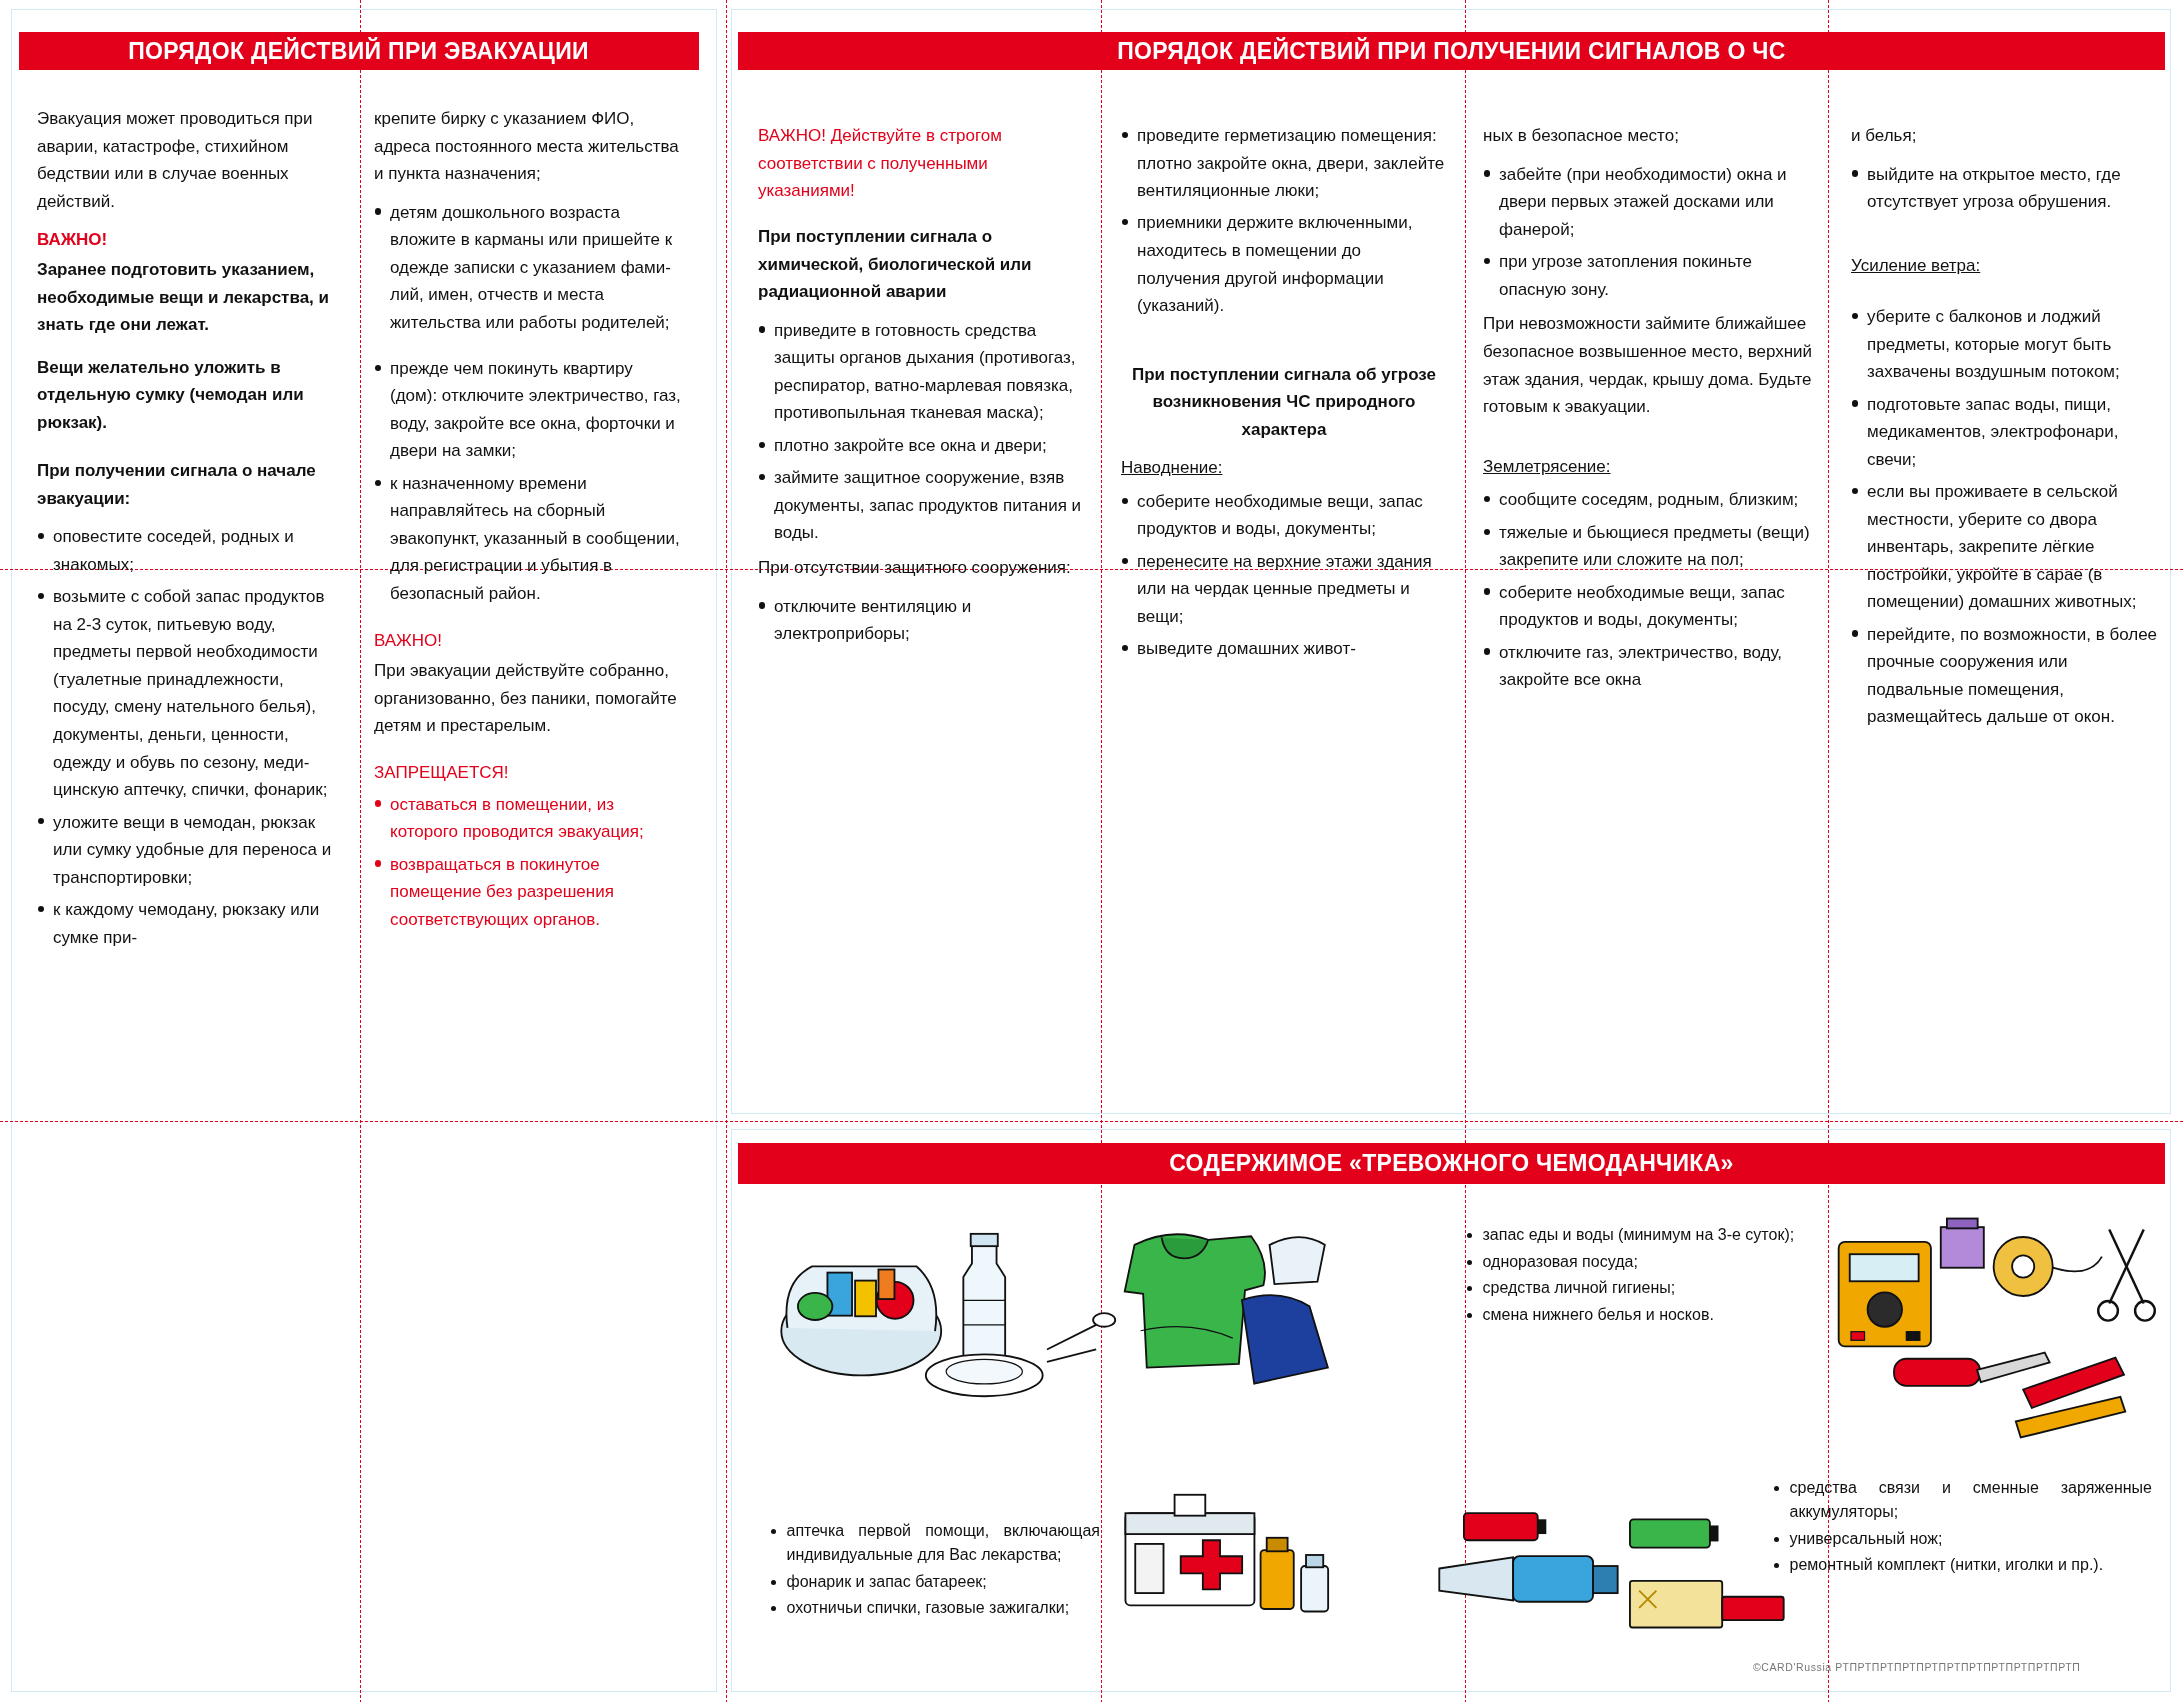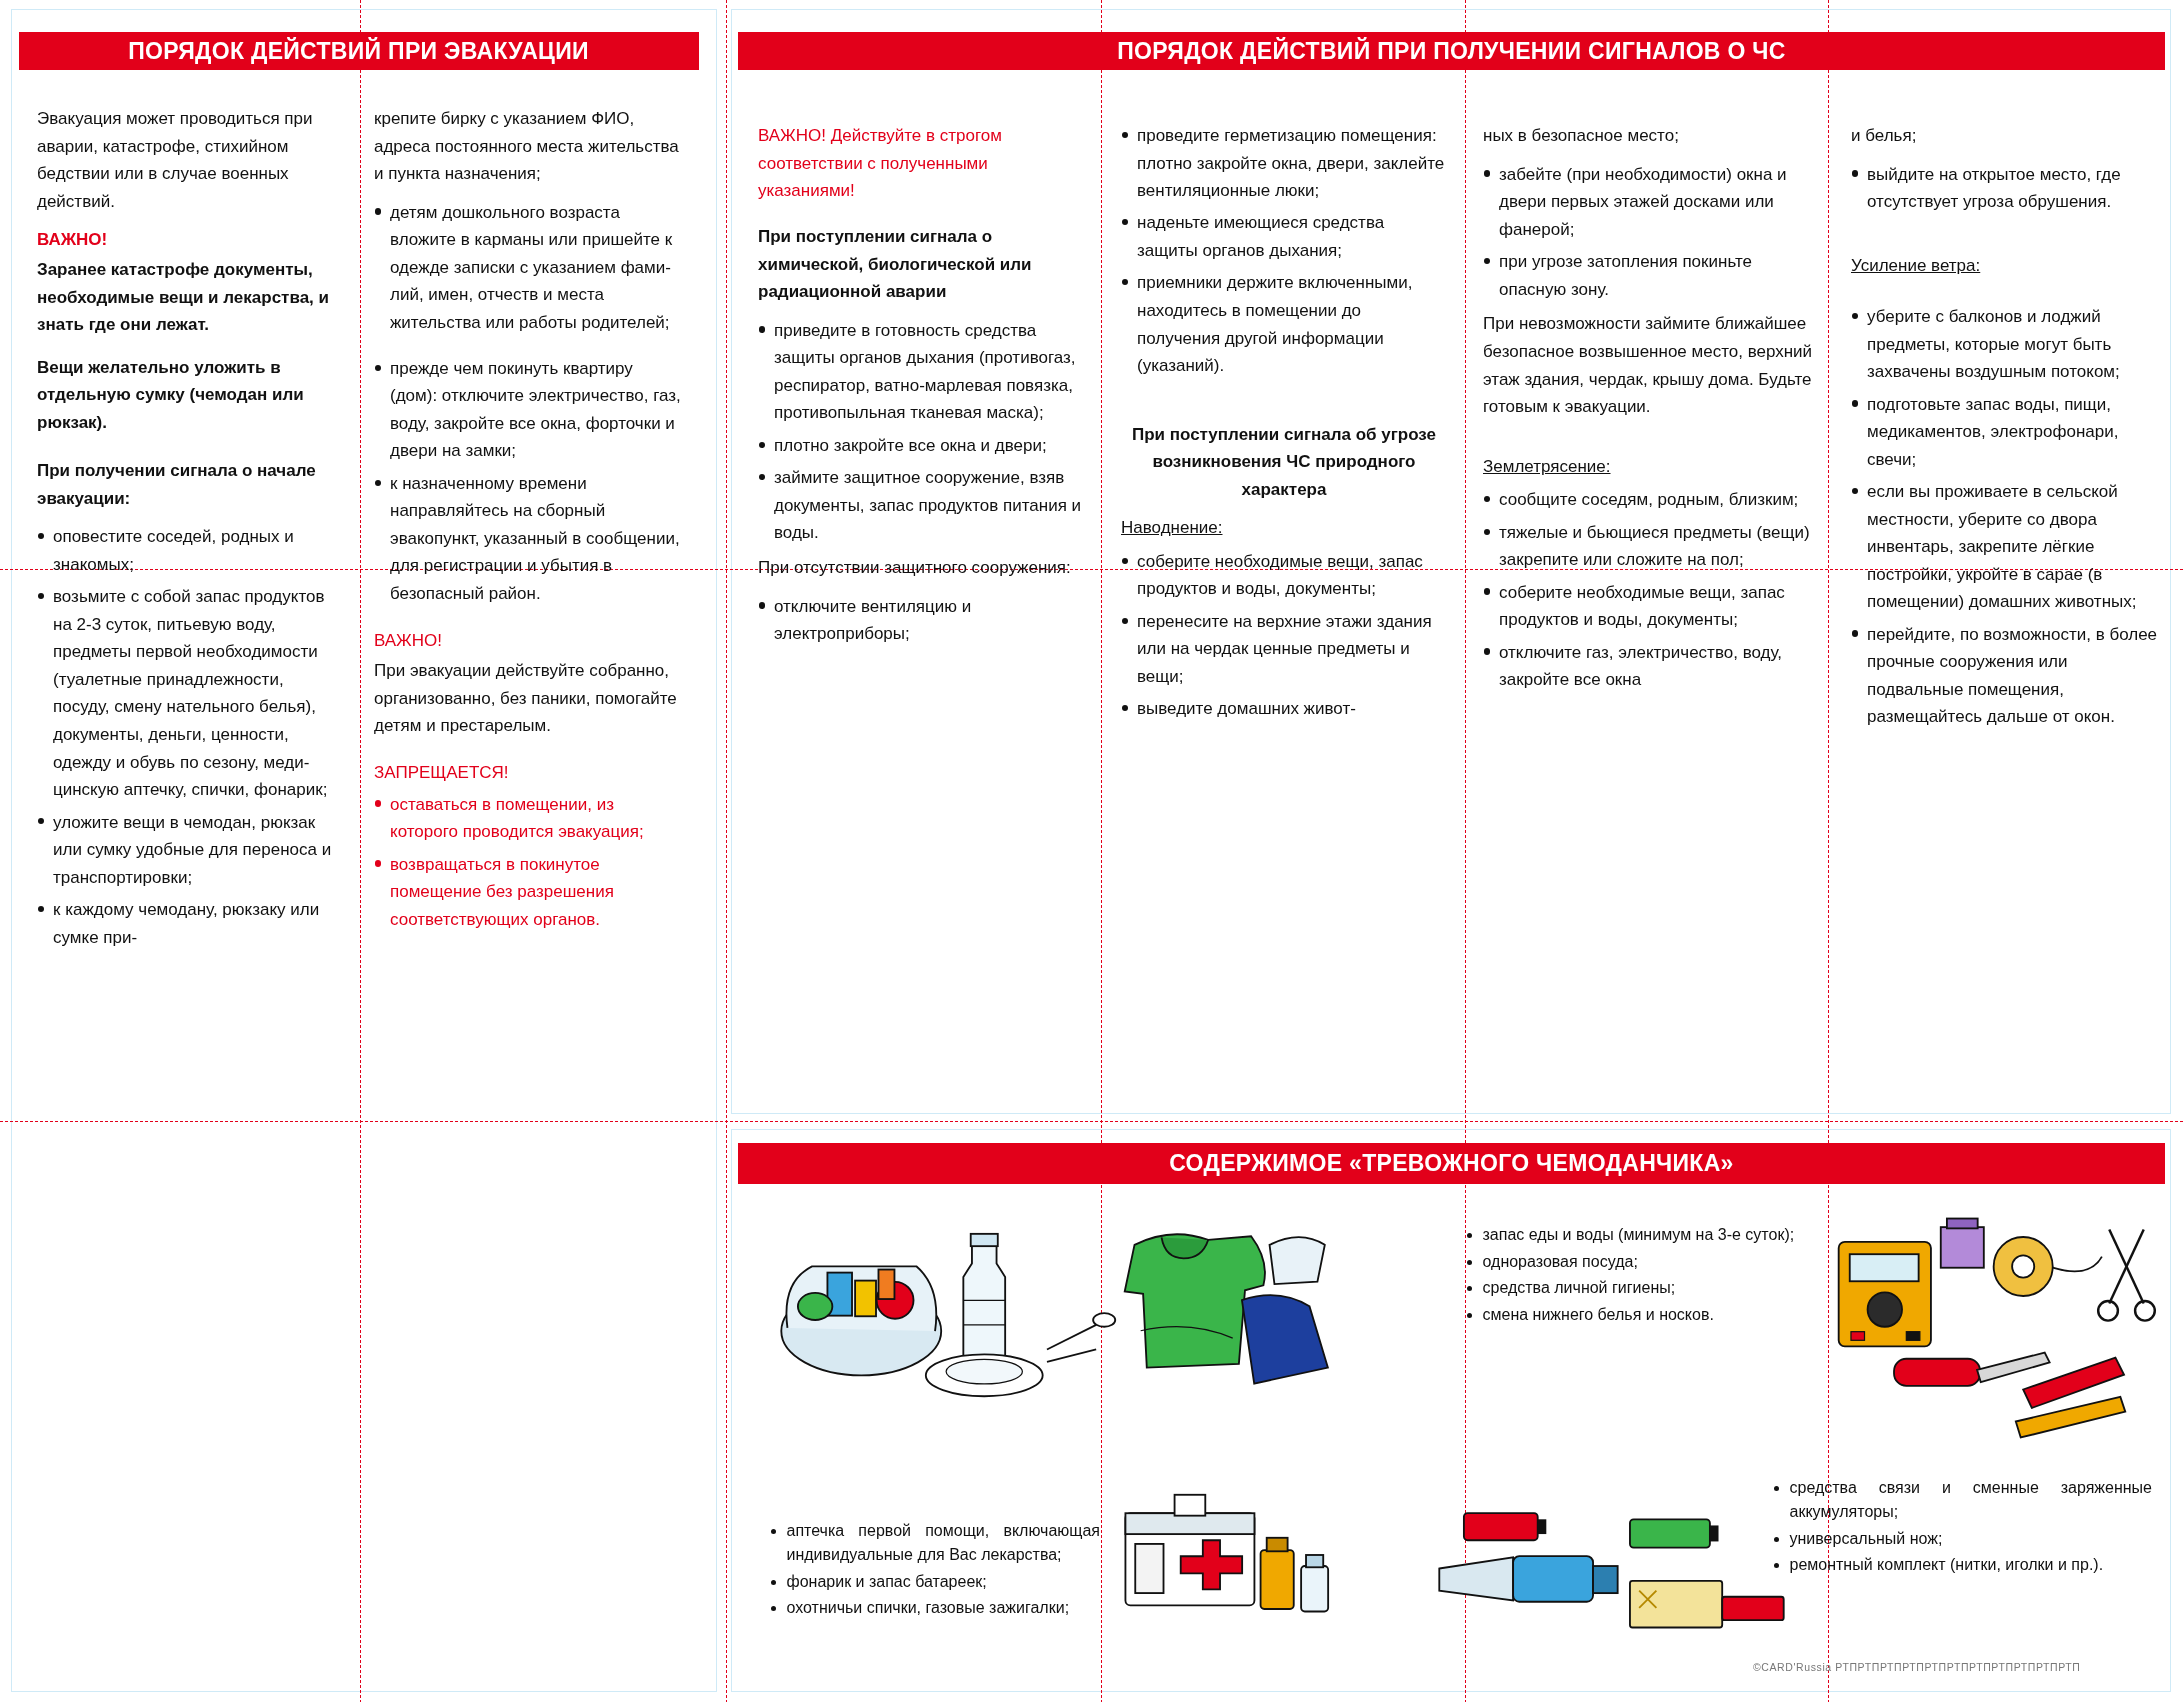--- a/index.html
+++ b/index.html
@@ -101,21 +101,21 @@
   <div class="hdash" style="top:569px;"></div>
   <div class="hdash" style="top:1121px;"></div>
 
   <div class="band hdr-left">ПОРЯДОК ДЕЙСТВИЙ ПРИ ЭВАКУАЦИИ</div>
   <div class="band hdr-right">ПОРЯДОК ДЕЙСТВИЙ ПРИ ПОЛУЧЕНИИ СИГНАЛОВ О ЧС</div>
   <div class="band hdr-bottom">СОДЕРЖИМОЕ «ТРЕВОЖНОГО ЧЕМОДАНЧИКА»</div>
 
   <div class="tcol col-text" id="c1">
     <p>Эвакуация может про­водиться при аварии, катастрофе, стихийном бедствии или в случае военных действий.</p>
     <p class="b red" style="margin-bottom:2.5px">ВАЖНО!</p>
-    <p class="b">Заранее катастрофе документы, необходи­мые вещи и лекарства, и знать где они лежат.</p>
+    <p class="b">Заранее подготовить указанием, необходи­мые вещи и лекарства, и знать где они лежат.</p>
     <p class="b" style="margin-top:15px">Вещи желательно уло­жить в отдельную сумку (чемодан или рюкзак).</p>
     <p class="b" style="margin-top:21px">При получении сигнала о начале эвакуации:</p>
     <div class="bullet">оповестите соседей, родных и знакомых;</div>
     <div class="bullet">возьмите с собой запас продуктов на 2-3 суток, питьевую воду, предметы первой необходимости (туалетные принадлежно­сти, посуду, смену натель­ного белья), документы, деньги, ценности, одежду и обувь по сезону, меди­цинскую аптечку, спички, фонарик;</div>
     <div class="bullet">уложите вещи в чемо­дан, рюкзак или сумку удобные для переноса и транспортировки;</div>
     <div class="bullet">к каждому чемодану, рюкзаку или сумке при-</div>
   </div>
 
   <div class="tcol col-text" id="c2">
     <p>крепите бирку с указанием ФИО, адреса постоянного места жительства и пункта назначения;</p>
@@ -136,21 +136,20 @@
     <p class="b" style="margin-top:18.5px">При поступлении сигнала о химической, биологиче­ской или радиационной аварии</p>
     <div class="bullet">приведите в готовность средства защиты органов дыхания (противогаз, ре­спиратор, ватно-марлевая повязка, противопыльная тканевая маска);</div>
     <div class="bullet">плотно закройте все окна и двери;</div>
     <div class="bullet">займите защитное соо­ружение, взяв документы, запас продуктов питания и воды.</div>
     <p style="margin-top:7.4px">При отсутствии защитного сооружения:</p>
     <div class="bullet">отключите вентиляцию и электроприборы;</div>
   </div>
 
   <div class="tcol col-text" id="c4">
     <div class="bullet">проведите герметизацию помещения: плотно закройте окна, двери, заклейте венти­ляционные люки;</div>
-    <div class="bullet">наденьте имеющиеся средства защиты органов дыхания;</div>
     <div class="bullet">приемники держите вклю­ченными, находитесь в поме­щении до получения другой информации (указаний).</div>
     <p class="b center" style="margin-top:41px">При поступлении сигнала об угрозе возникновения ЧС природного характера</p>
     <p class="u" style="margin-bottom:6.2px">Наводнение:</p>
     <div class="bullet">соберите необходимые вещи, запас продуктов и воды, документы;</div>
     <div class="bullet">перенесите на верхние этажи здания или на чердак ценные предметы и вещи;</div>
     <div class="bullet">выведите домашних живот-</div>
   </div>
 
   <div class="tcol col-text" id="c5">
     <p>ных в безопасное место;</p>

